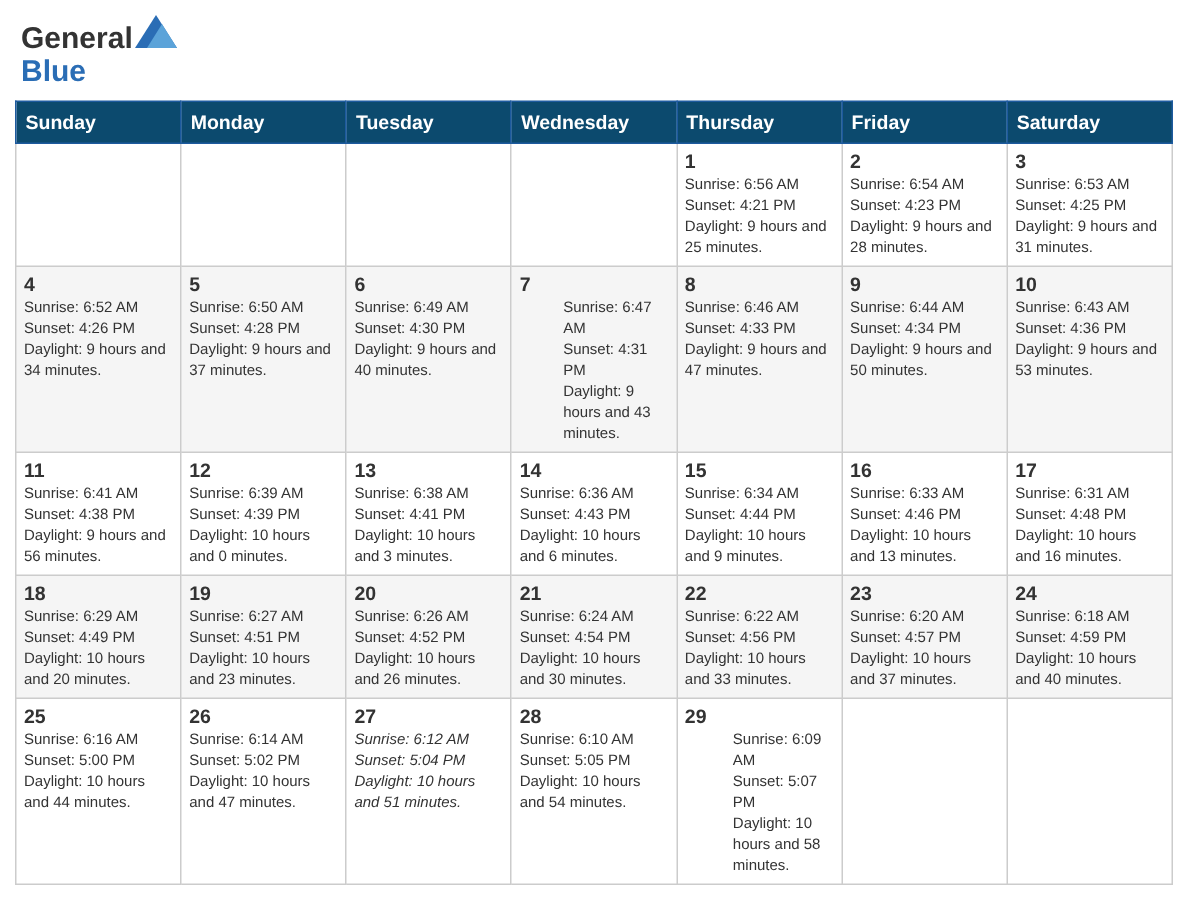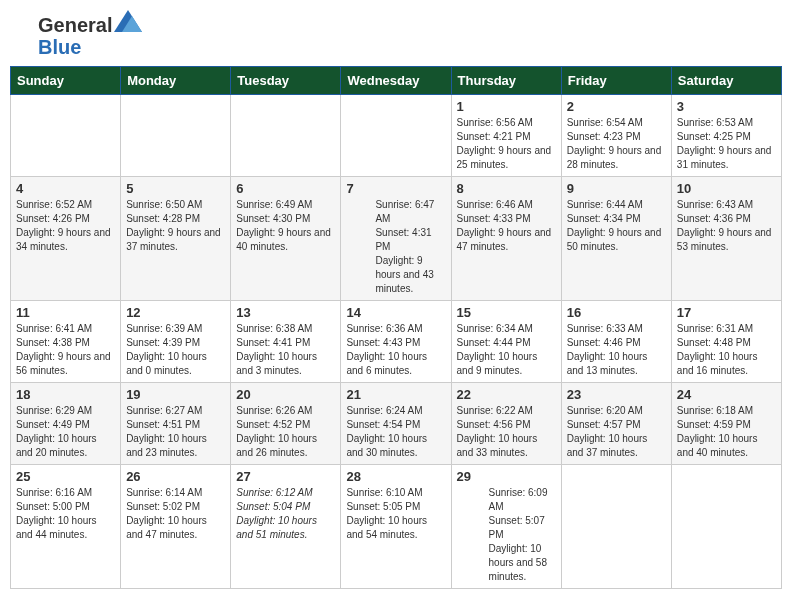--- a/index.html
+++ b/index.html
@@ -9,21 +9,20 @@
       width: 792px;
       min-height: 612px;
       padding: 10px;
     }
     .header {
       display: flex;
       justify-content: space-between;
       align-items: center;
       margin-bottom: 8px;
       padding: 0 4px;
-      margin-left: 24px;
     }
     .logo {
       display: flex;
       align-items: center;
     }
     .logo-text {
       font-size: 20px;
       font-weight: bold;
       line-height: 1.1;
     }
@@ -45,21 +44,21 @@
     .subtitle {
       font-size: 16px;
       color: #333;
     }
     .calendar {
       width: 100%;
       border-collapse: collapse;
       border: 1px solid #ccc;
     }
     .calendar th {
-      background-color: #14532d;
+      background-color: #0c4a6e;
       color: #fff;
       text-align: left;
       padding: 6px 6px;
       font-size: 13px;
       font-weight: bold;
       border: 1px solid #1d5a9e;
     }
     .calendar td {
       border: 1px solid #ccc;
       vertical-align: top;

